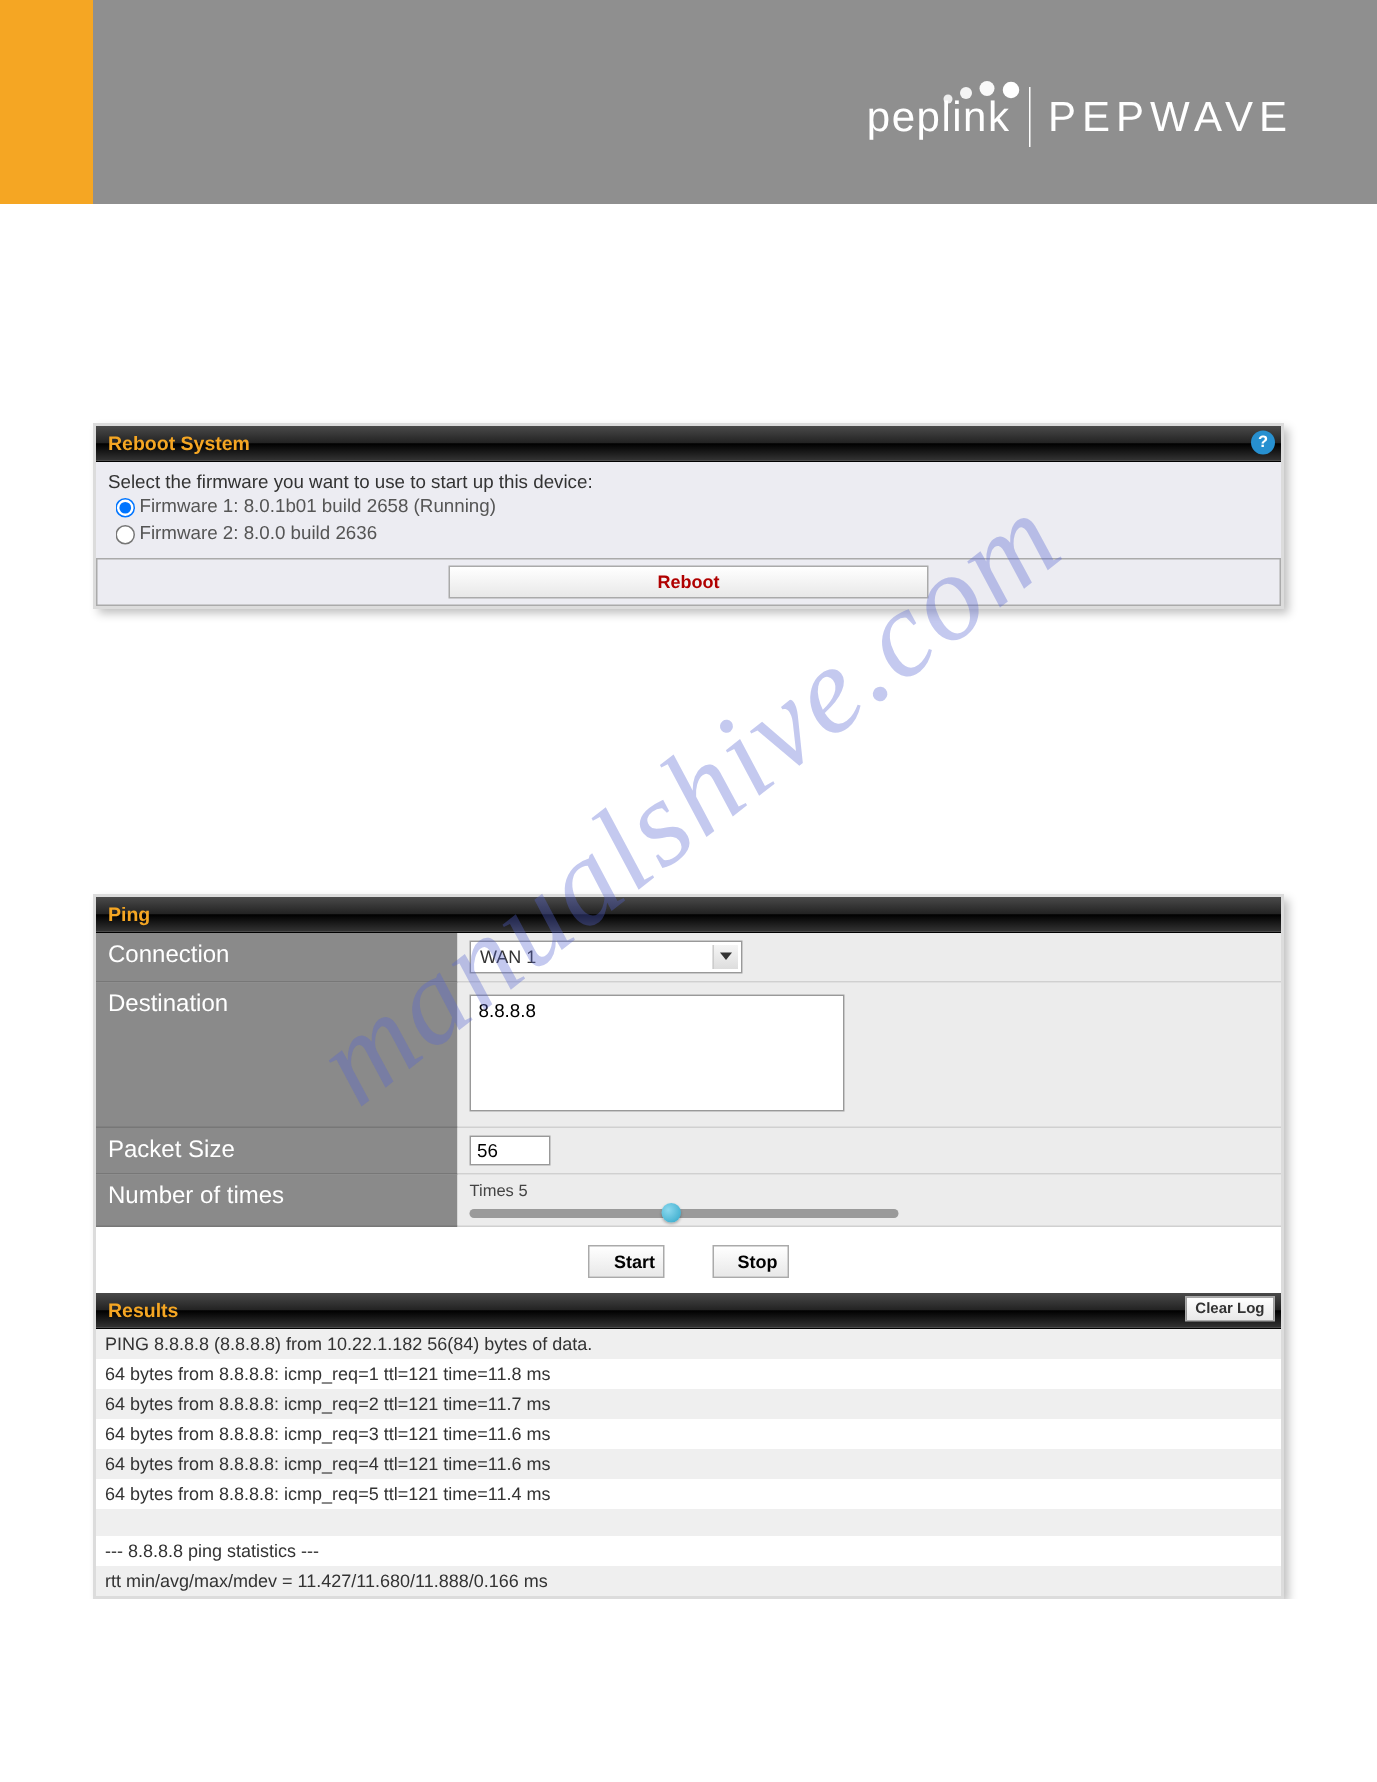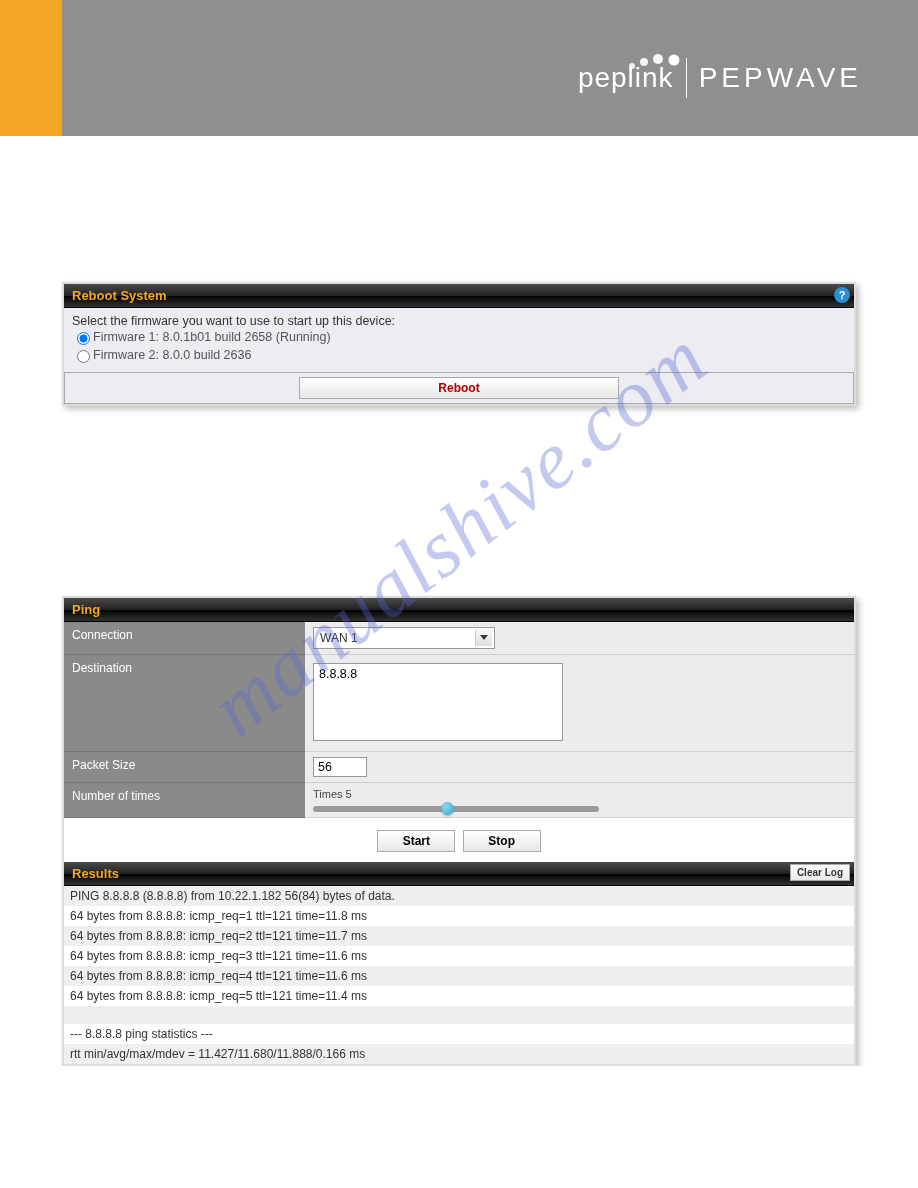--- a/index.html
+++ b/index.html
@@ -118,21 +118,21 @@
   .spacer-2 { height: 190px; }
 
   .ping-table {
     width: 100%;
     border-collapse: collapse;
   }
   .ping-label {
     width: 225px;
     background: #8a8a8a;
     color: #fff;
-    font-size: 12px;
+    font-size: 16px;
     padding: 6px 8px;
     vertical-align: top;
     border-bottom: 1px solid #777;
   }
   .ping-value {
     background: #ececec;
     padding: 5px 8px;
     border-bottom: 1px solid #d0d0d0;
   }
   .select-input {
@@ -202,21 +202,21 @@
     border-radius: 50%;
     background: radial-gradient(circle at 35% 35%, #8cd9ef, #2ea5c7);
     box-shadow: 0 1px 2px rgba(0,0,0,0.3);
     cursor: pointer;
   }
   .button-row {
     text-align: center;
     padding: 12px 0 10px 0;
     background: #fff;
   }
-  .button-row .btn { width: 78px; font-weight: bold; margin: 0 2px; }
+  .button-row .btn { width: 51px; font-weight: bold; margin: 0 14px; }
 
   .clear-log-btn {
     position: absolute;
     right: 4px;
     top: 2px;
     background: linear-gradient(#fff,#e8e8e8);
     border: 1px solid #aaa;
     padding: 2px 6px;
     font-size: 10px;
     color: #333;

